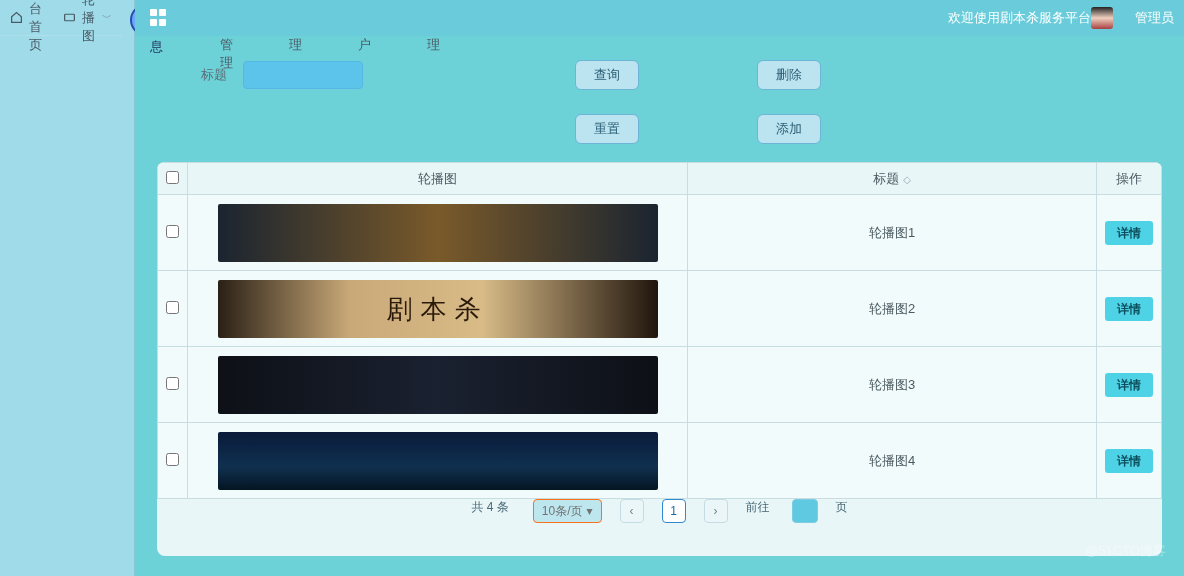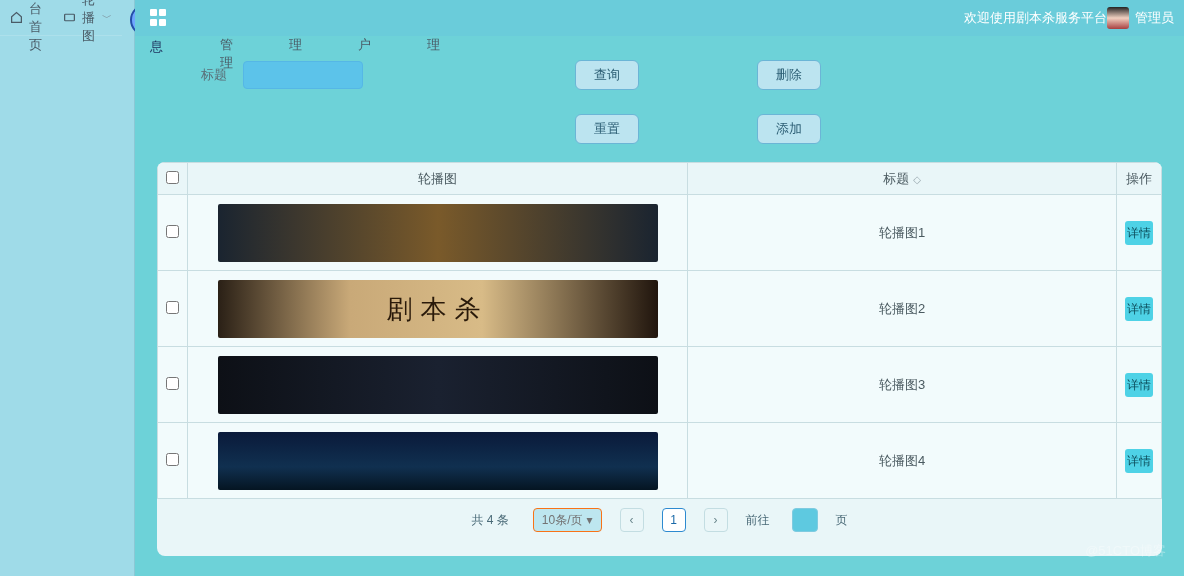--- a/index.html
+++ b/index.html
@@ -8,21 +8,21 @@
 
 .app { display: flex; height: 576px; }
 .sidebar { width: 135px; background: #9fdbe8; display: flex; flex-direction: row; border-right: 1px solid #8bc8d5; }
 .main { flex: 1; display: flex; flex-direction: column; }
 
 
 .topbar { height: 36px; background: #6accda; display: flex; align-items: center; color: #fff; font-size: 13px; }
 .topbar .grid-icon { width: 24px; height: 24px; margin-left: 12px; display: flex; flex-wrap: wrap; gap: 2px; padding: 3px; }
 .topbar .grid-icon span { width: 7px; height: 7px; background: #fff; border-radius: 1px; }
 .topbar .title { flex: 1; text-align: right; font-weight: 500; }
-.topbar .user { display: flex; align-items: center; gap: 6px; margin-right: 10px; }
+.topbar .user { display: flex; align-items: center; gap: 22px; margin-right: 10px; }
 .topbar .avatar { width: 22px; height: 22px; border-radius: 3px; background: linear-gradient(180deg,#222 0%,#f0d0c0 50%,#a84040 100%); }
 
 
 .side-row { height: 36px; display: flex; align-items: center; gap: 6px; padding: 0 10px; color: #4a5b66; cursor: pointer; border-bottom: 1px solid rgba(255,255,255,0.15); font-size: 13px; }
 .side-row .ic { width: 14px; height: 14px; display: inline-flex; align-items: center; justify-content: center; }
 .side-row .chev { margin-left: auto; color: #7a8c96; font-size: 10px; }
 .side-row.active-sub { background: #6fa7ff; border: 2px solid #234fa8; border-radius: 16px; margin: 4px 8px; height: 32px; color: #1c2e5a; padding: 0 18px; justify-content: center; }
 
 
 .content { flex: 1; padding: 18px 22px 20px 22px; display: flex; flex-direction: column; gap: 14px; overflow: hidden; }
@@ -41,25 +41,25 @@
 .tbl .chk { width: 30px; }
 .tbl .imgcol { width: 500px; }
 .tbl .opcol { width: 44px; }
 .tbl td.rowcell { height: 76px; padding: 8px; }
 .tbl td .thumb { width: 440px; height: 58px; margin: 0 auto; border-radius: 2px; }
 .thumb.t1 { background: linear-gradient(90deg,#1a2430,#7a5a2a,#1a2430); }
 .thumb.t2 { background: linear-gradient(90deg,#2a2016,#c9a978 30%,#d8bb87 60%,#20150d); position: relative; }
 .thumb.t2::after { content: "剧本杀"; position: absolute; left: 50%; top: 50%; transform: translate(-50%,-50%); font-family: KaiTi, STKaiti, serif; font-size: 26px; color: #2a1a0a; letter-spacing: 8px; }
 .thumb.t3 { background: linear-gradient(90deg,#0d1016,#1a2130,#0d1016); }
 .thumb.t4 { background: linear-gradient(180deg,#0a1a3a 0%,#103050 60%,#051522 100%); }
-.detail-btn { display: inline-block; width: 28px; height: 24px; line-height: 24px; background: #4ed2e6; color: #0d4e5c; border-radius: 3px; cursor: pointer; font-size: 12px; }
+.detail-btn { display: inline-block; width: 48px; height: 24px; line-height: 24px; background: #4ed2e6; color: #0d4e5c; border-radius: 3px; cursor: pointer; font-size: 12px; font-weight: bold; }
 .sort-ic { font-size: 10px; color: #9aaab0; margin-left: 4px; }
 
 
-.pager { height: 42px; display: flex; align-items: center; justify-content: center; gap: 18px; color: #4a6a77; font-size: 12px; }
+.pager { height: 42px; display: flex; justify-content: center; gap: 18px; color: #4a6a77; font-size: 12px; }
 .pager .tot { margin-right: 6px; }
 .pgsz { height: 24px; padding: 0 8px; border-radius: 4px; border: 1px solid #f97316; background: #bde6ef; color: #737373; display: inline-flex; align-items: center; gap: 4px; cursor: pointer; }
 .pgbtn { width: 24px; height: 24px; border-radius: 4px; border: 1px solid #c3dde2; background: #eaf6f8; color: #6a868c; display: inline-flex; align-items: center; justify-content: center; cursor: pointer; }
 .pgbtn.cur { border-color: #2d8ad0; color: #1a69a8; background: #fff; }
 .jump-in { width: 26px; height: 24px; border-radius: 4px; border: 1px solid #7fcbe0; background: #5ec9e0; margin-left: 4px; }
 
 
 .wm { position: fixed; right: 18px; bottom: 16px; color: rgba(255,255,255,0.35); font-size: 13px; pointer-events: none; }
 
 

